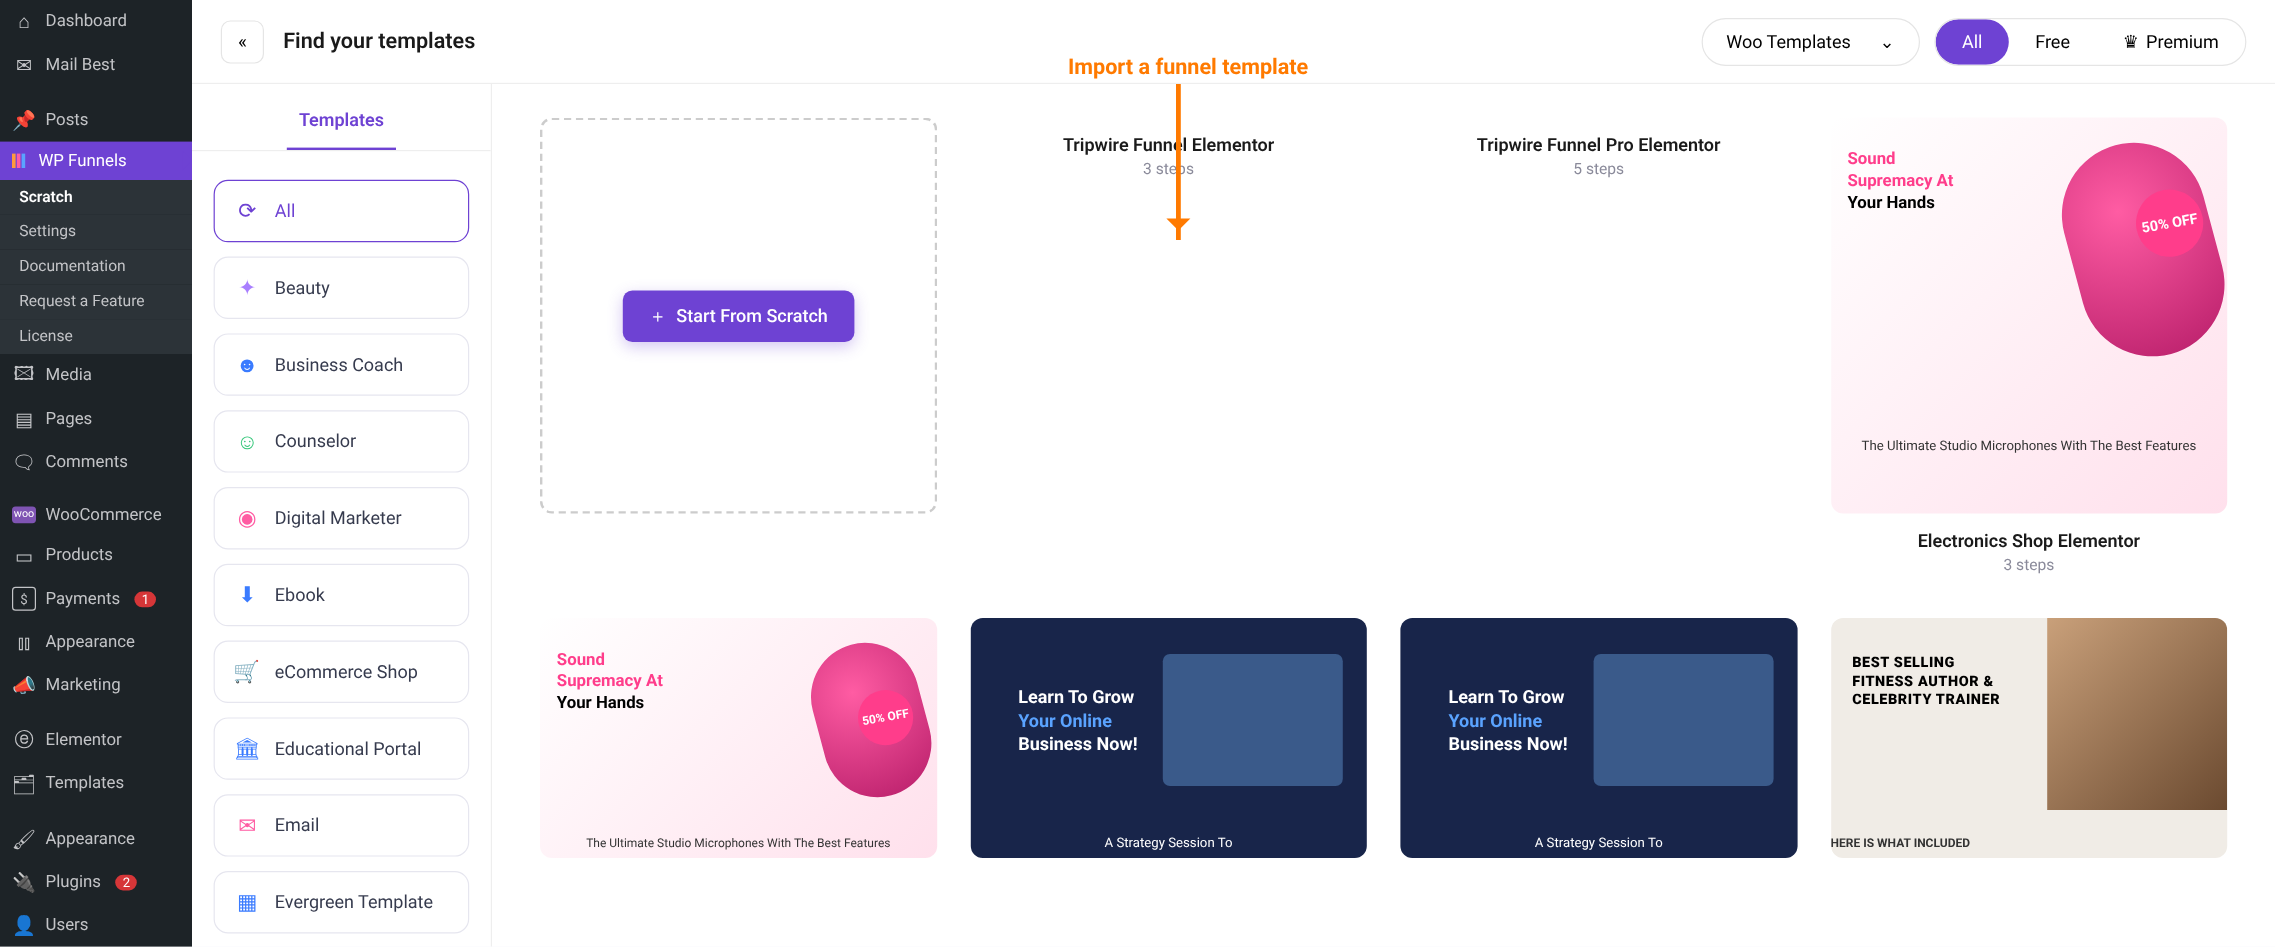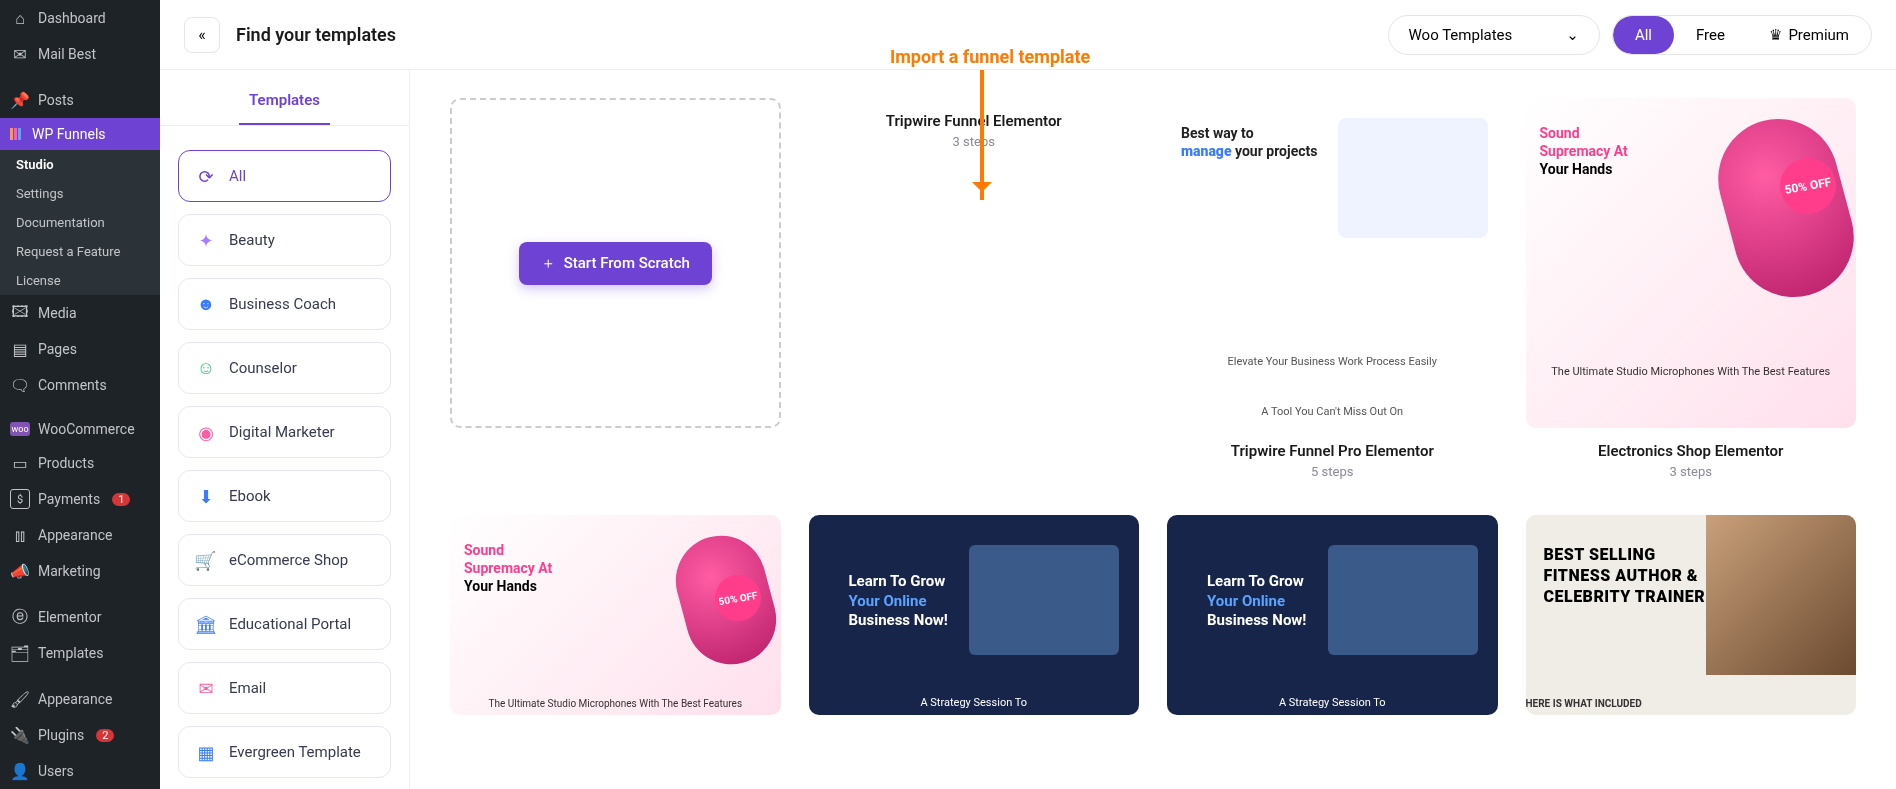--- a/index.html
+++ b/index.html
@@ -17,21 +17,21 @@
 .wp-funnels .bar{width:3px;height:12px}
 
 
 .main{position:absolute;left:160px;top:0;right:0;height:100%;background:#fff;display:flex;flex-direction:column}
 
 
 .topbar{height:70px;display:flex;align-items:center;padding:0 24px;border-bottom:1px solid #eee;gap:16px}
 .back-btn{width:36px;height:36px;border:1px solid #e5e5e5;border-radius:8px;display:flex;align-items:center;justify-content:center;cursor:pointer}
 .topbar h1{font-size:18px;font-weight:600;color:#1a1a1a}
 .top-right{margin-left:auto;display:flex;align-items:center;gap:12px}
-.woo-select{border:1px solid #e5e5e5;border-radius:24px;padding:10px 20px;display:flex;align-items:center;gap:54px;font-size:15px;cursor:pointer}
+.woo-select{border:1px solid #e5e5e5;border-radius:24px;padding:10px 20px;display:flex;align-items:center;gap:24px;font-size:15px;cursor:pointer}
 .pill-group{display:flex;align-items:center;border:1px solid #e5e5e5;border-radius:24px;overflow:hidden}
 .pill{padding:10px 22px;font-size:15px;cursor:pointer;display:flex;align-items:center;gap:6px}
 .pill.active{background:#6E42D3;color:#fff;border-radius:24px}
 
 
 .body{flex:1;display:flex;overflow:hidden}
 
 
 .cat-panel{width:250px;border-right:1px solid #eee;display:flex;flex-direction:column;overflow:hidden}
 .tabs-row{padding:20px 0 0 0;text-align:center;border-bottom:1px solid #eee}
@@ -64,21 +64,21 @@
 .arrow:after{content:"";position:absolute;bottom:-2px;left:-8px;border:10px solid transparent;border-top-color:#ff7a00}
 
 .thumb.project{background:#fff;padding:10px;font-size:10px}
 .thumb.mic{background:linear-gradient(135deg,#fff 0%,#ffe0ec 100%)}
 .thumb.biz{background:#18254a}
 .thumb.fit{background:#f0ece6}
 .thumb .mini-copy{position:absolute;left:14px;top:26px;font-size:14px;font-weight:700;line-height:1.3}
 .thumb .accent{color:#ff3d8b}
 .thumb.biz .mini-copy{color:#fff;top:57px;left:40px;font-size:15px}
 .thumb.biz .mini-copy .bl{color:#5aa3ff}
-.thumb.fit .mini-copy{top:30px;left:18px;font-size:16px;letter-spacing:0.5px}
+.thumb.fit .mini-copy{top:30px;left:18px;font-size:12px;letter-spacing:0.5px}
 .mic-shape{position:absolute;right:10px;top:20px;width:120px;height:180px;border-radius:60px;background:radial-gradient(circle at 40% 30%,#ff5ca3,#b81e6a);transform:rotate(-15deg)}
 .off-badge{position:absolute;right:20px;top:60px;background:#ff3d8b;color:#fff;border-radius:50%;width:56px;height:56px;display:flex;align-items:center;justify-content:center;font-size:12px;font-weight:700;transform:rotate(-10deg)}
 .row2 .thumb{height:200px}
 </style>
 </head>
 <body>
 
 <div class="wp-sidebar">
   <div class="wp-item">
       <span class="ico">⌂</span>
@@ -94,21 +94,21 @@
       <span>Posts</span>
     </div>
   <div class="wp-item wp-funnels">
     <span class="color-bars">
         <span class="bar" style="background:#ff9a3d"></span>
         <span class="bar" style="background:#ff5ca3"></span>
         <span class="bar" style="background:#5aa3ff"></span>
       </span>
     <span>WP Funnels</span>
   </div>
-  <div class="wp-sub" style="color:#fff;font-weight:600">Studio</div>
+  <div class="wp-sub" style="color:#fff;font-weight:600">Scratch</div>
   <div class="wp-sub">Settings</div>
   <div class="wp-sub">Documentation</div>
   <div class="wp-sub">Request a Feature</div>
   <div class="wp-sub">License</div>
   <div class="wp-item">
       <span class="ico">🖾</span>
       <span>Media</span>
     </div>
   <div class="wp-item">
       <span class="ico">▤</span>
@@ -247,26 +247,20 @@
               </div>
           </div>
         </div>
 
         <div class="card">
           <div class="card-title">Tripwire Funnel Elementor</div>
           <div class="card-sub">3 steps</div>
         </div>
 
         <div class="card">
-          <div class="thumb project">
-            <div class="mini-copy" style="color:#222"><span>Best way to</span><br><b style="color:#3a7bff">manage</b> <span>your projects</span></div>
-            <div style="position:absolute;bottom:60px;left:0;right:0;text-align:center;font-size:11px;color:#555"><span>Elevate Your Business Work Process Easily</span></div>
-            <div style="position:absolute;bottom:10px;left:0;right:0;text-align:center;font-size:11px;color:#555"><span>A Tool You Can't Miss Out On</span></div>
-            <div style="position:absolute;right:10px;top:20px;width:150px;height:120px;background:#eef3ff;border-radius:8px"></div>
-          </div>
           <div class="card-title">Tripwire Funnel Pro Elementor</div>
           <div class="card-sub">5 steps</div>
         </div>
 
         <div class="card">
           <div class="thumb mic">
             <div class="mini-copy"><span class="accent">Sound</span><br><span class="accent">Supremacy At</span><br><span>Your Hands</span></div>
             <div class="mic-shape"></div>
             <div class="off-badge">50% OFF</div>
             <div style="position:absolute;bottom:50px;left:0;right:0;text-align:center;font-size:11px;color:#333;padding:0 20px"><span>The Ultimate Studio Microphones With The Best Features</span></div>

